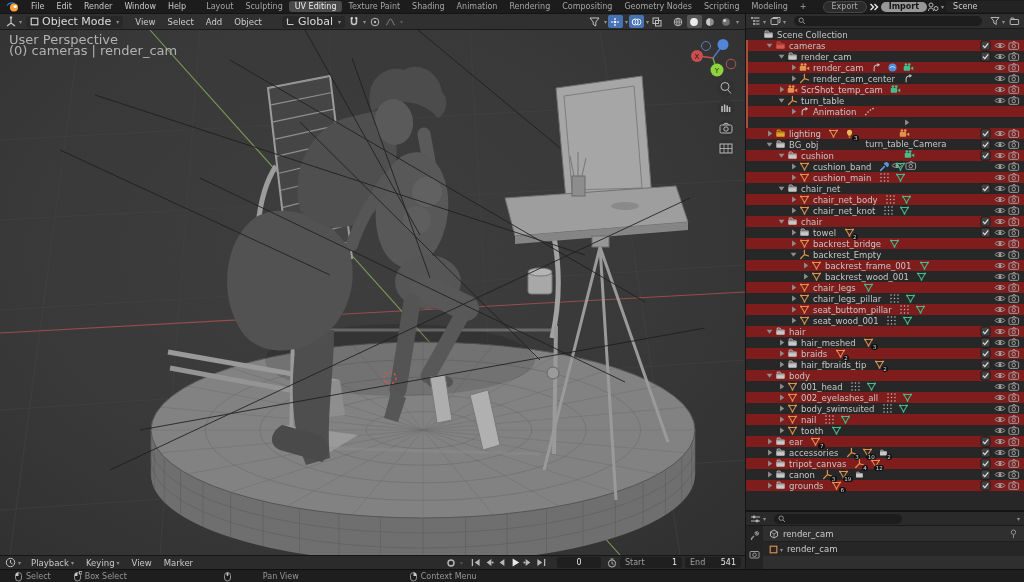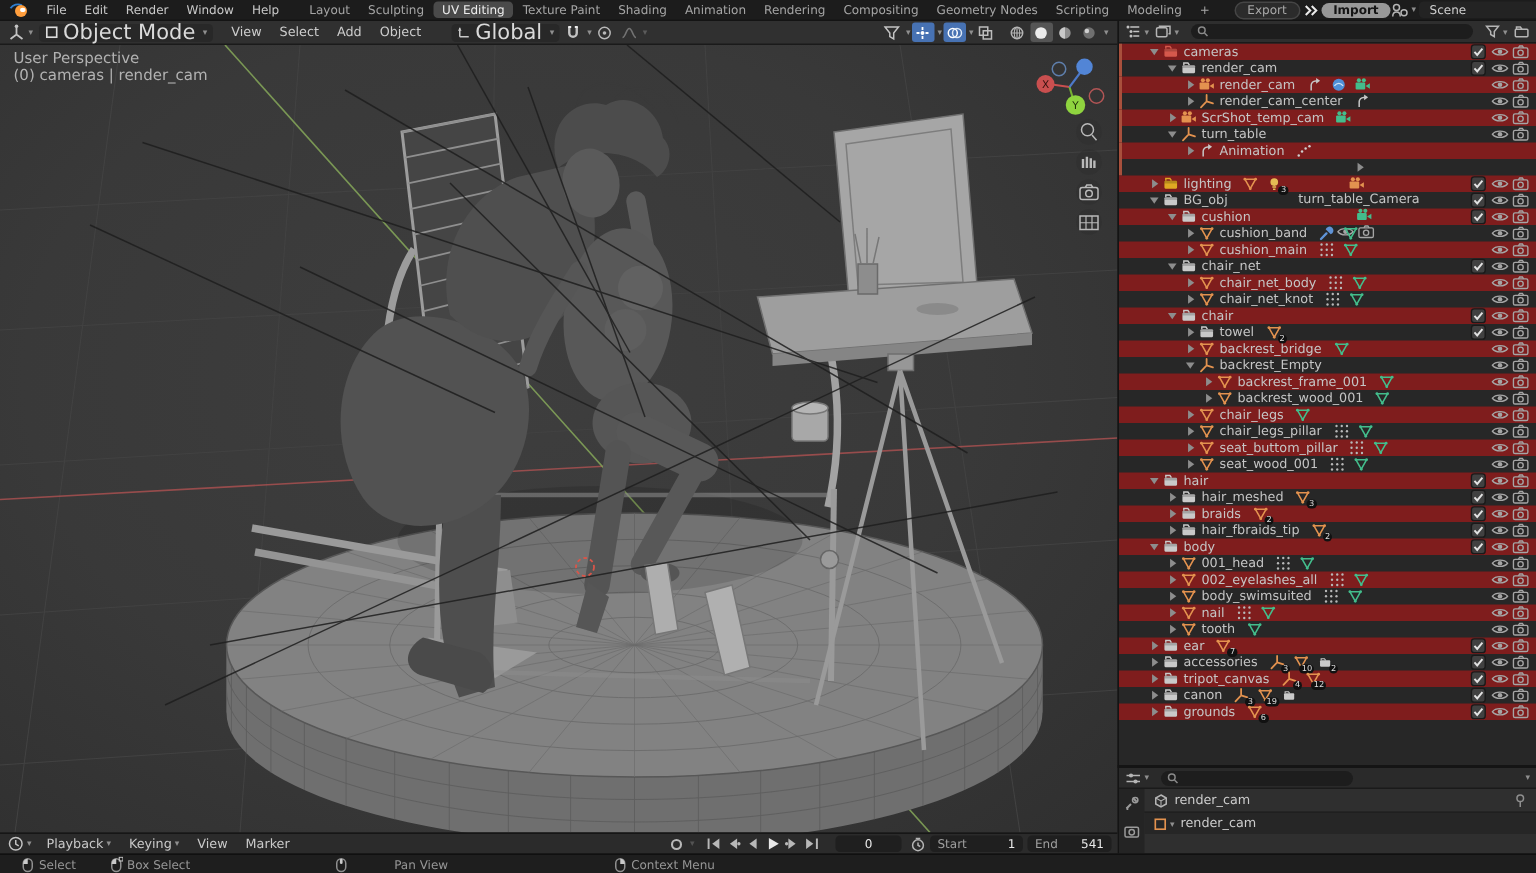--- a/index.html
+++ b/index.html
@@ -23,29 +23,29 @@
                height:10px;line-height:10px;font-weight:bold;}
   .id-field{display:flex;align-items:center;background:#232323;border-radius:3px;height:11px;
             padding:0 3px;margin-left:2px;}
   .id-field .txt{font-size:8px;color:#cfcfcf;padding:0 4px;min-width:78px;}
   .topbar-right{display:flex;align-items:center;}
   
   #vp-header{position:absolute;left:0;top:14px;width:745px;height:16px;background:#303030;
              display:flex;align-items:center;border-bottom:1px solid #1a1a1a;box-sizing:border-box;}
   .hdr-pill{display:flex;align-items:center;background:#282828;border-radius:3px;height:12px;
             padding:0 4px;margin-left:4px;}
-  .hdr-pill .lbl{font-size:14px;color:#dadada;margin:0 3px;}
+  .hdr-pill .lbl{font-size:11px;color:#dadada;margin:0 3px;}
   .hdr-menu{padding:0 6px;font-size:8.5px;color:#cdcdcd;}
   .hdr-group{display:flex;align-items:center;margin-left:10px;}
   .tool-btn{display:flex;align-items:center;justify-content:center;width:15px;height:13px;
             border-radius:2px;margin-left:1px;}
   .tool-btn.active{background:#4772b3;}
   #viewport{position:absolute;left:0;top:30px;width:745px;height:525px;
             background:radial-gradient(ellipse at 45% 42%, #3e3e3e 0%, #393939 55%, #2f2f2f 100%);}
-  #vp-overlay{position:absolute;left:9px;top:4px;color:#b2b2b2;font-size:10px;line-height:11px;}
+  #vp-overlay{position:absolute;left:9px;top:4px;color:#b2b2b2;font-size:13px;line-height:11px;}
   
   #outliner{position:absolute;left:745px;top:14px;width:279px;height:496px;background:#272727;
             border-left:1px solid #141414;box-sizing:border-box;}
   #ol-header{height:15px;background:#2e2e2e;display:flex;align-items:center;padding:0 4px;
              border-bottom:1px solid #1a1a1a;box-sizing:border-box;}
   .searchbox{flex:1;display:flex;align-items:center;background:#1d1d1d;border-radius:6px;height:10px;
              margin:0 8px;padding:0 4px;}
   #ol-tree{position:absolute;top:15px;left:0;right:0;bottom:0;overflow:hidden;}
   .ol-row{display:flex;align-items:center;height:11px;padding-left:4px;border-left:2px solid transparent;
           box-sizing:border-box;white-space:nowrap;}
@@ -487,20 +487,33 @@
       </span>
         <span class="caret">▾</span>
       <span class="icon" style="margin-left:4px;">
         <svg width="11" height="10" viewBox="0 0 11 10">
             <path d="M2 3.5V2h2.6l1 1.5" fill="none" stroke="#b5b5b5"></path>
             <rect x="1.2" y="3.5" width="8.4" height="5" rx=".6" fill="none" stroke="#b5b5b5"></rect>
           </svg>
       </span>
     </div>
     <div id="ol-tree">
+        <div class="ol-row" style="padding-left: 4px;">
+          <span class="ol-disc icon"></span>
+          <span class="ol-icon icon">
+            <svg width="11" height="11" viewBox="0 0 12 12">
+              <path d="M2.4 3.8V2.2h3l1.1 1.6" fill="none" stroke="#c9c9c9"></path>
+              <rect x="1.4" y="3.8" width="9.2" height="5.8" rx=".8" fill="#c9c9c9"></rect>
+              <rect x="1.4" y="3.8" width="9.2" height="2" fill="#000" opacity=".18"></rect>
+            </svg>
+          </span>
+          <span class="ol-label">Scene Collection</span>
+          <span class="ol-spacer"></span>
+          <span class="ol-toggles"></span>
+        </div>
         <div class="ol-row alt barred" style="padding-left: 16px;">
           <span class="ol-disc icon">
             <svg width="9" height="9" viewBox="0 0 10 10">
               <path d="M1.8 3h6.4L5 7.6z" fill="#8d8d8d"></path>
             </svg>
           </span>
           <span class="ol-icon icon">
             <svg width="11" height="11" viewBox="0 0 12 12">
               <path d="M2.4 3.8V2.2h3l1.1 1.6" fill="none" stroke="#d5584c"></path>
               <rect x="1.4" y="3.8" width="9.2" height="5.8" rx=".8" fill="#d5584c"></rect>

